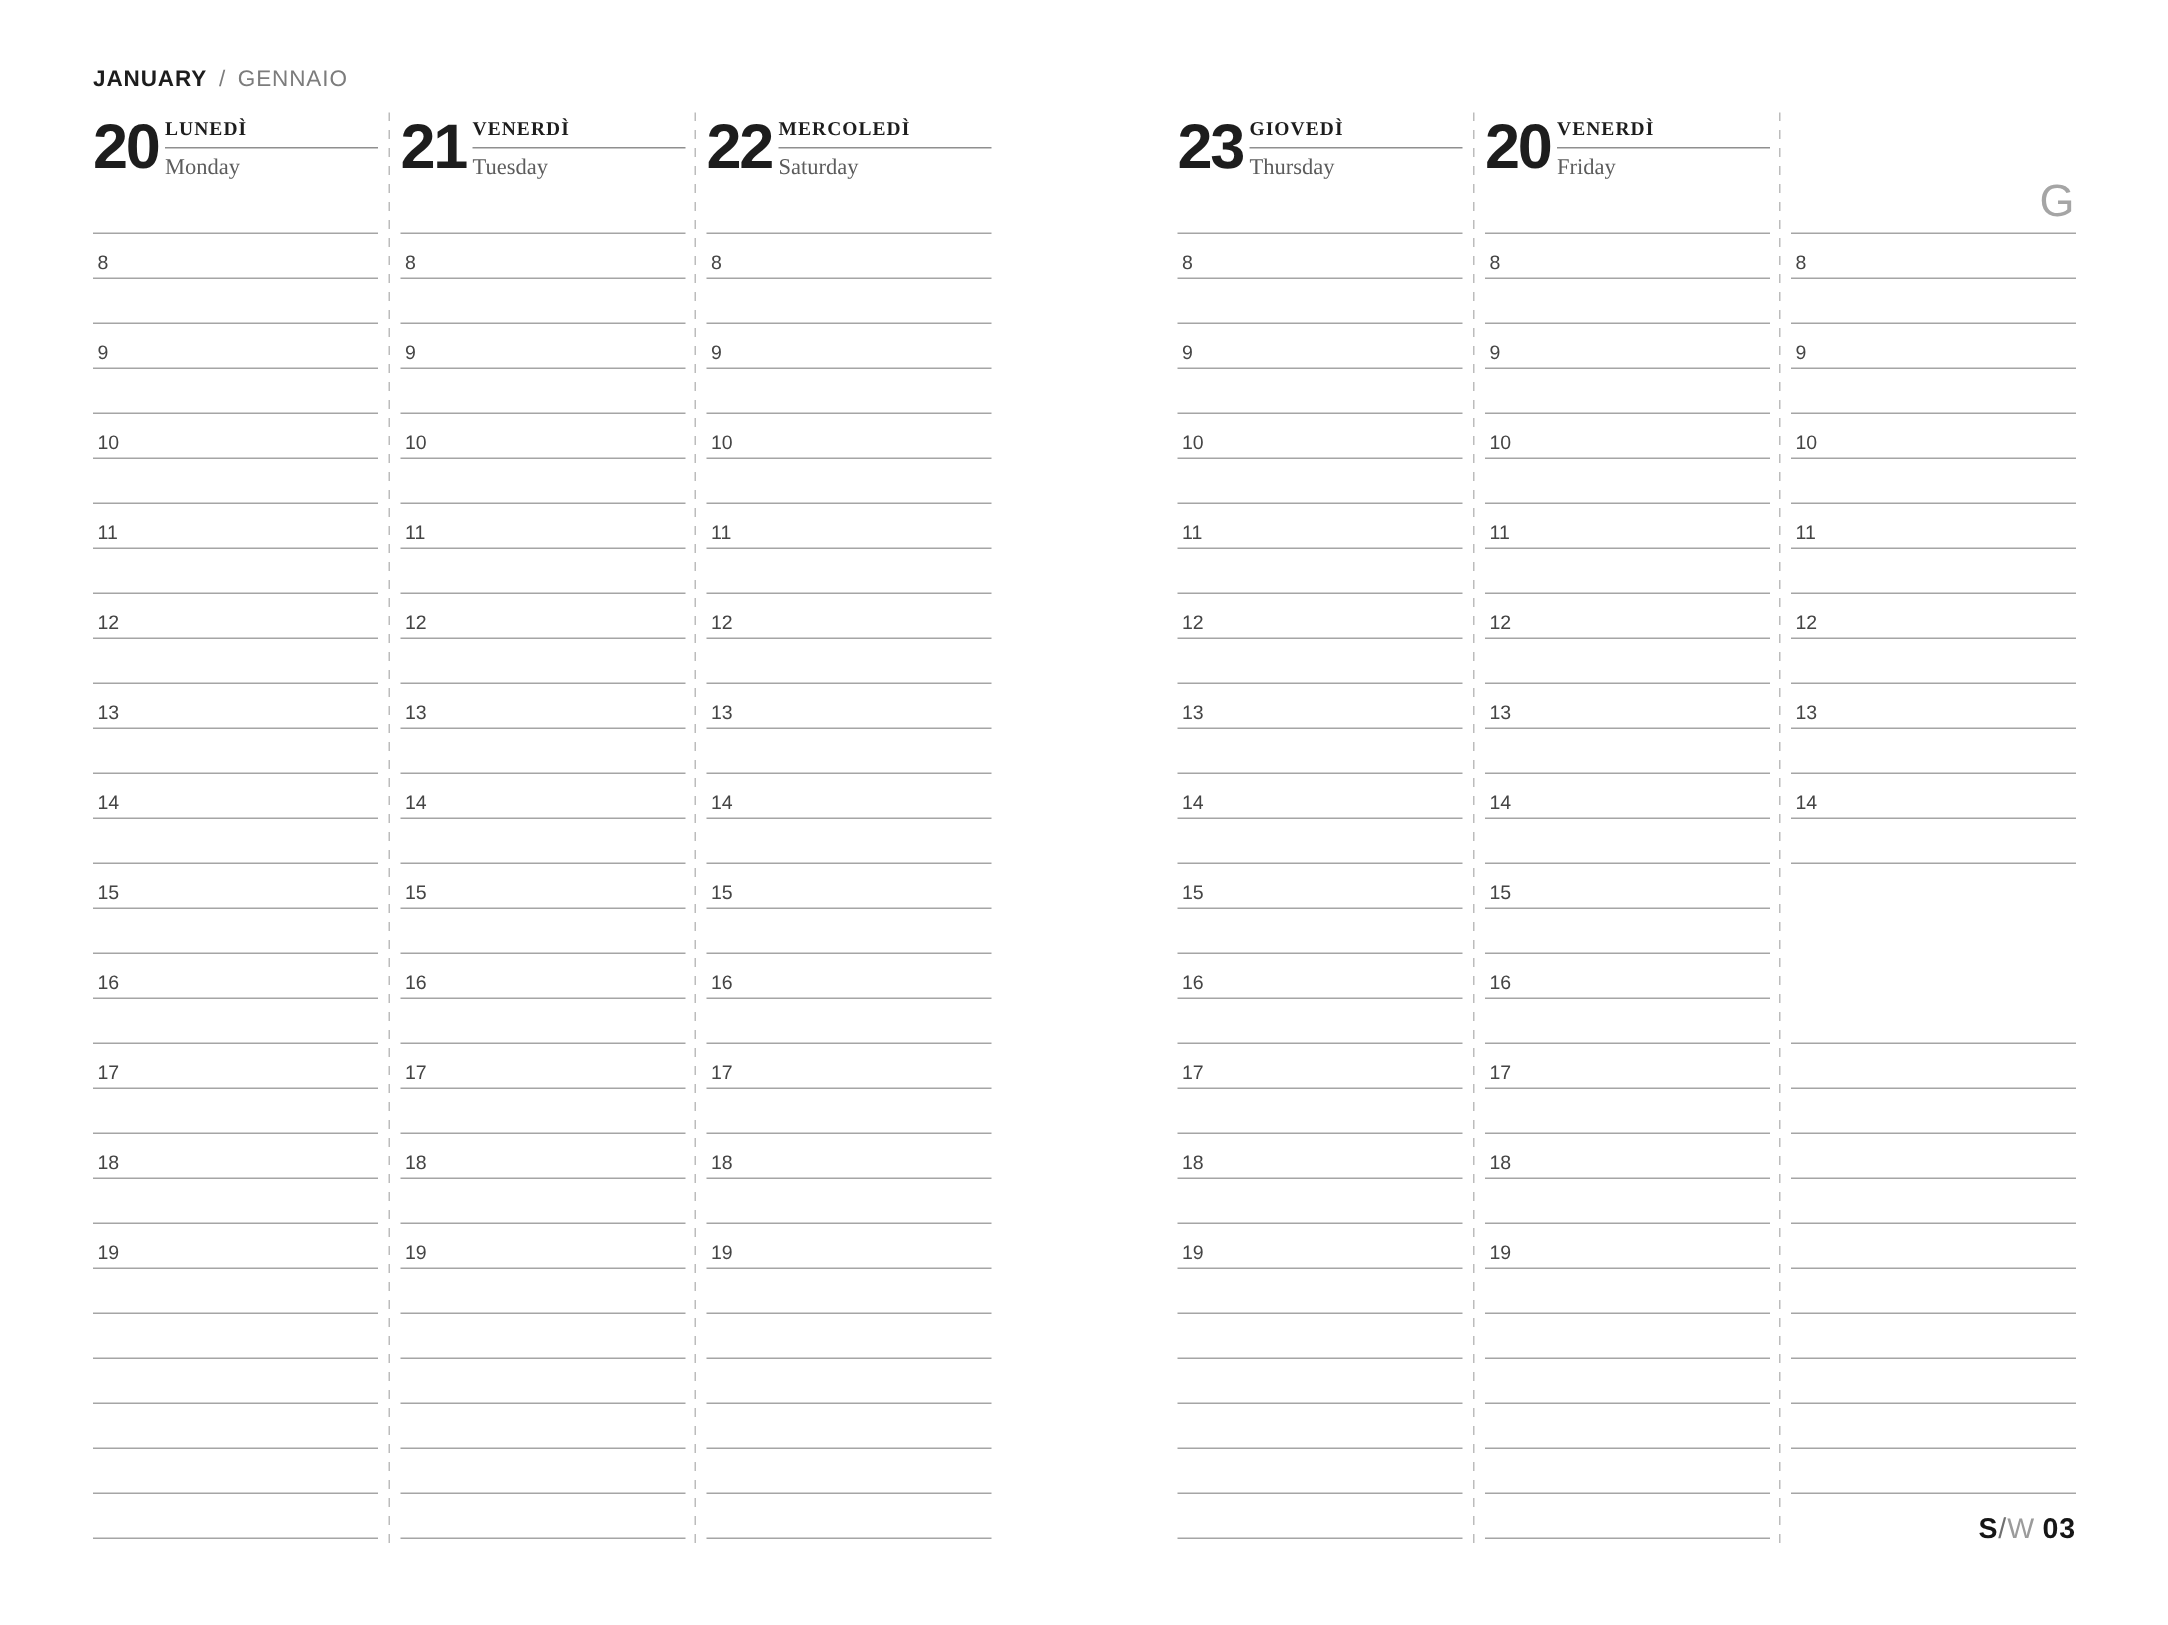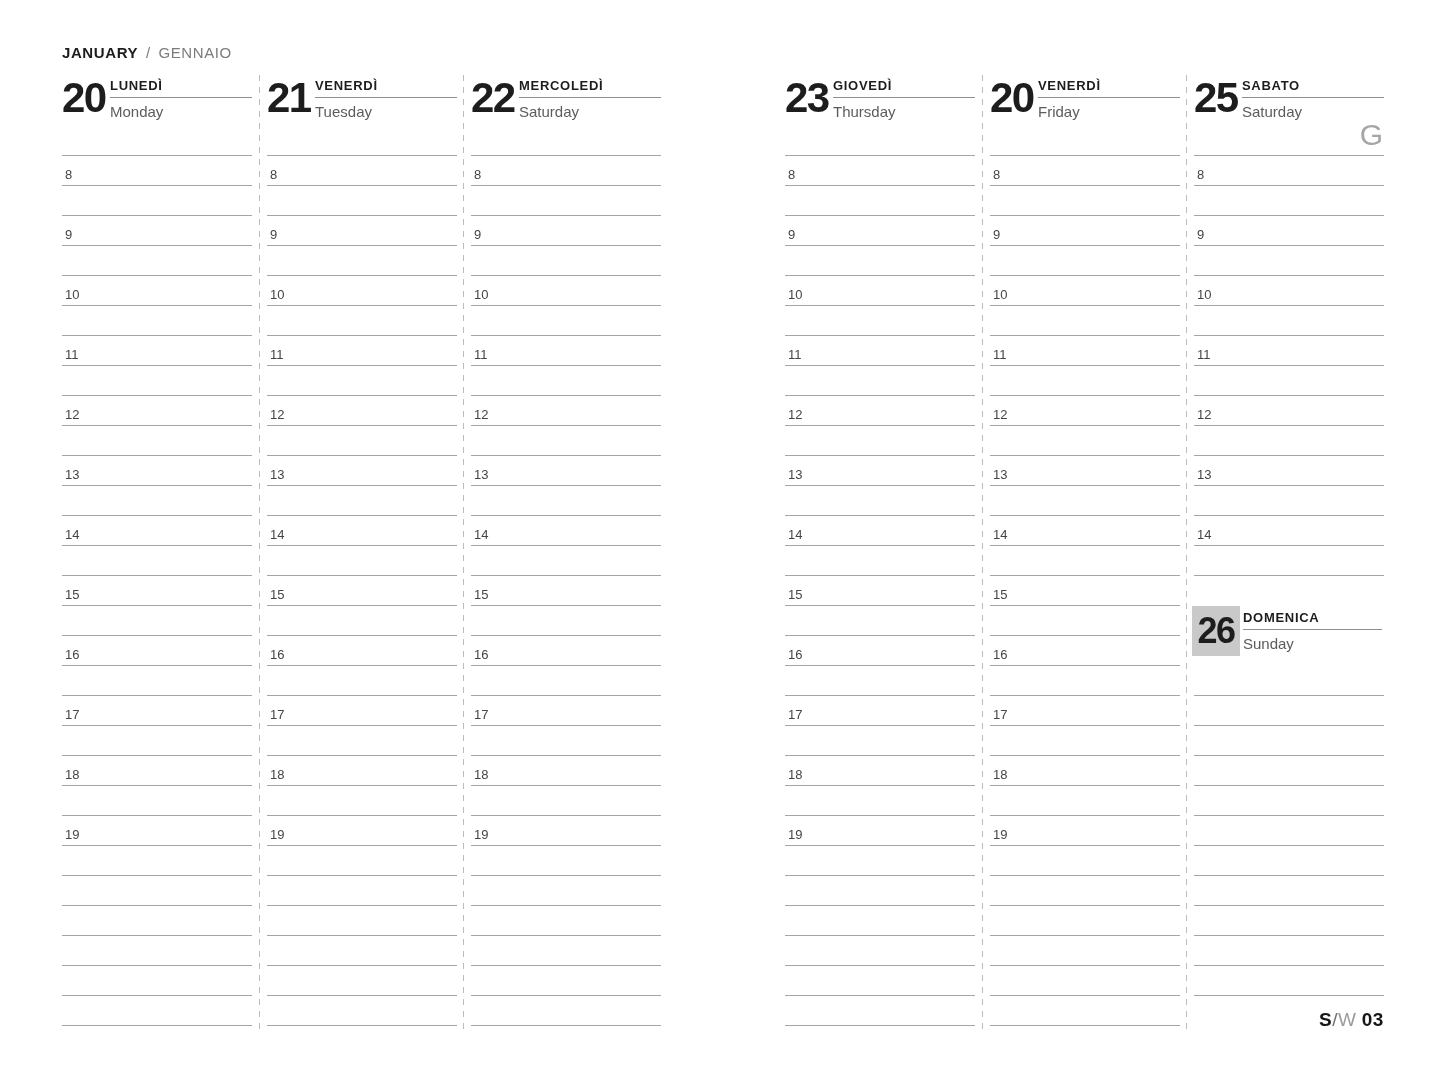--- a/index.html
+++ b/index.html
@@ -19,21 +19,21 @@
   .month-header .en  { color:#7c7c7c; font-weight:400; }
 
   
   .day-col { position:absolute; top:75px; width:190px; height:958px; }
   .col-mon { left:62px; }  .col-tue { left:267px; } .col-wed { left:471px; }
   .col-thu { left:785px; } .col-fri { left:990px; } .col-sat { left:1194px; }
 
   .day-head { position:absolute; left:0; right:0; top:0; height:70px; }
   .day-num  { position:absolute; left:0; top:2px; font-size:42px; line-height:42px;
               font-weight:700; color:#1d1d1d; letter-spacing:-1.5px; }
-  .day-names{ position:absolute; left:48px; right:0; top:3px; }
+  .day-names{ position:absolute; left:48px; right:0; top:3px;font-family:Liberation Serif, serif; }
   .day-it   { font-size:13px; font-weight:700; color:#1d1d1d; letter-spacing:0.7px;
               padding-bottom:4px; border-bottom:1px solid #8f8f8f; }
   .day-en   { font-size:15px; color:#5c5c5c; padding-top:5px; }
 
   
   .hline { position:absolute; left:0; right:0; height:1px; background:#a5a5a5; }
   .hour-label { position:absolute; left:3px; height:14px; line-height:14px;
                 font-size:13px; color:#454545; }
 
   
@@ -339,27 +339,20 @@
         <div class="hour-label" style="top: 453px;">14</div>
         <div class="hour-label" style="top: 513px;">15</div>
         <div class="hour-label" style="top: 573px;">16</div>
         <div class="hour-label" style="top: 633px;">17</div>
         <div class="hour-label" style="top: 693px;">18</div>
         <div class="hour-label" style="top: 753px;">19</div>
       </div>
   </div>
 
   <div class="day-col col-sat">
-    <div class="day-head">
-      <div class="day-num">25</div>
-      <div class="day-names">
-        <div class="day-it">SABATO</div>
-        <div class="day-en">Saturday</div>
-      </div>
-    </div>
 
     <div class="month-initial">G</div>
 
     <div class="grid">
         <div class="hline" style="top: 80px;"></div>
         <div class="hline" style="top: 110px;"></div>
         <div class="hline" style="top: 140px;"></div>
         <div class="hline" style="top: 170px;"></div>
         <div class="hline" style="top: 200px;"></div>
         <div class="hline" style="top: 230px;"></div>
@@ -385,28 +378,19 @@
         <div class="hline" style="top: 920px;"></div>
         <div class="hour-label" style="top: 93px;">8</div>
         <div class="hour-label" style="top: 153px;">9</div>
         <div class="hour-label" style="top: 213px;">10</div>
         <div class="hour-label" style="top: 273px;">11</div>
         <div class="hour-label" style="top: 333px;">12</div>
         <div class="hour-label" style="top: 393px;">13</div>
         <div class="hour-label" style="top: 453px;">14</div>
       </div>
 
-    <div class="sunday-block">
-      <div class="sunday-box">
-        <span class="sunday-num">26</span>
-      </div>
-      <div class="sunday-names">
-        <div class="day-it">DOMENICA</div>
-        <div class="day-en">Sunday</div>
-      </div>
-    </div>
 
     <div class="week-footer">
       <span class="wf-s">S</span><span class="wf-sl">/</span><span class="wf-w">W</span><span class="wf-num">03</span>
     </div>
   </div>
 
 </div>
 
 </body></html>

